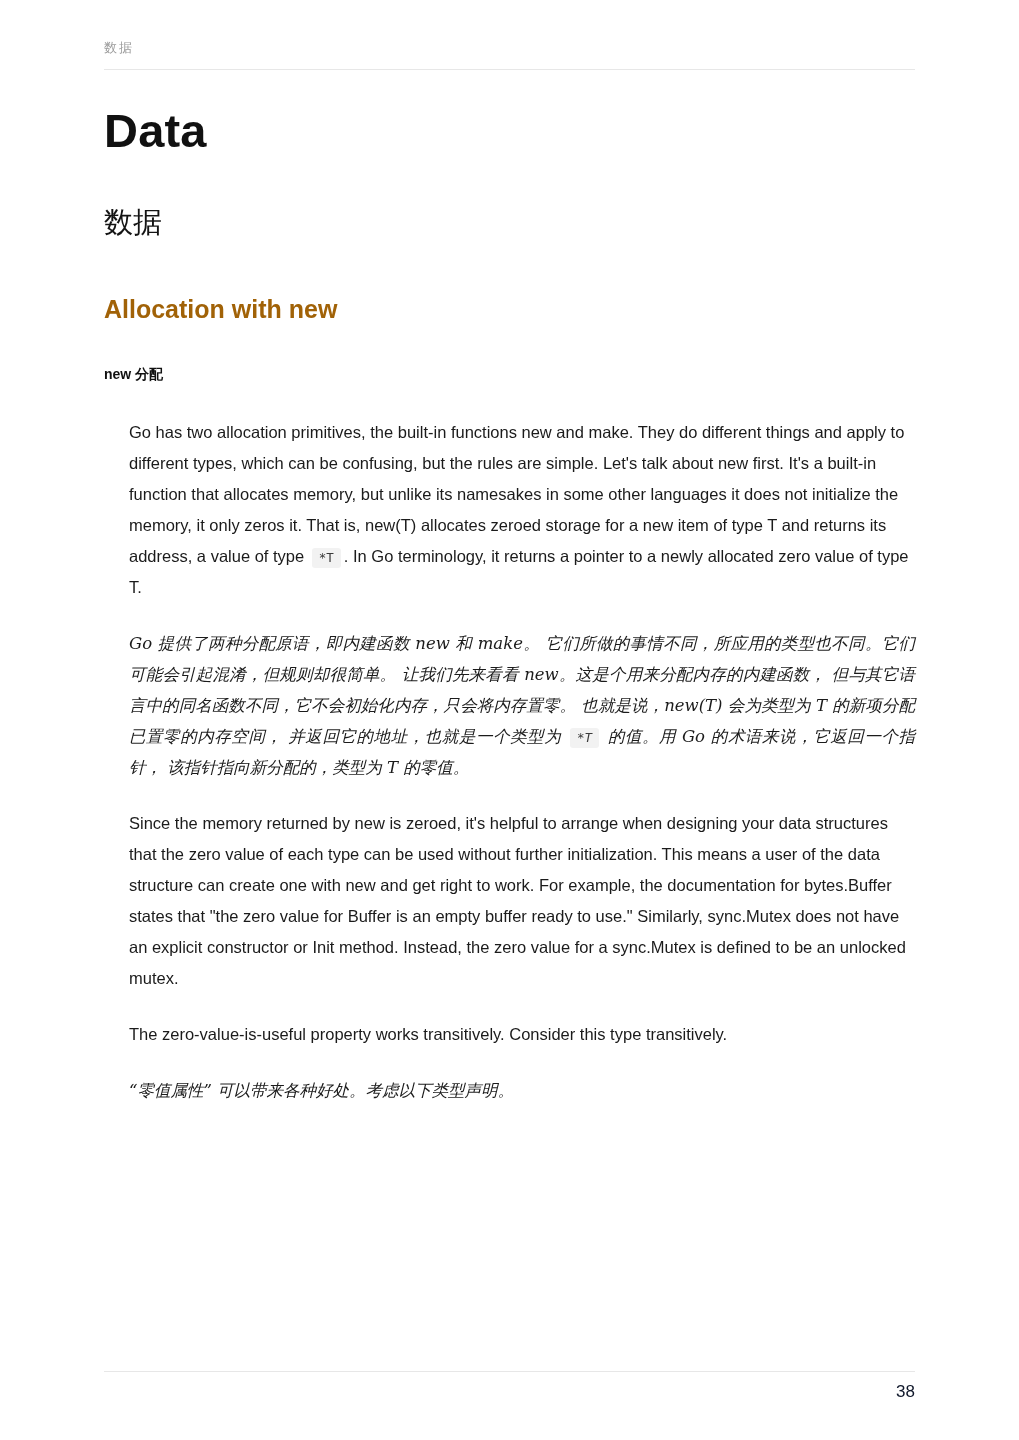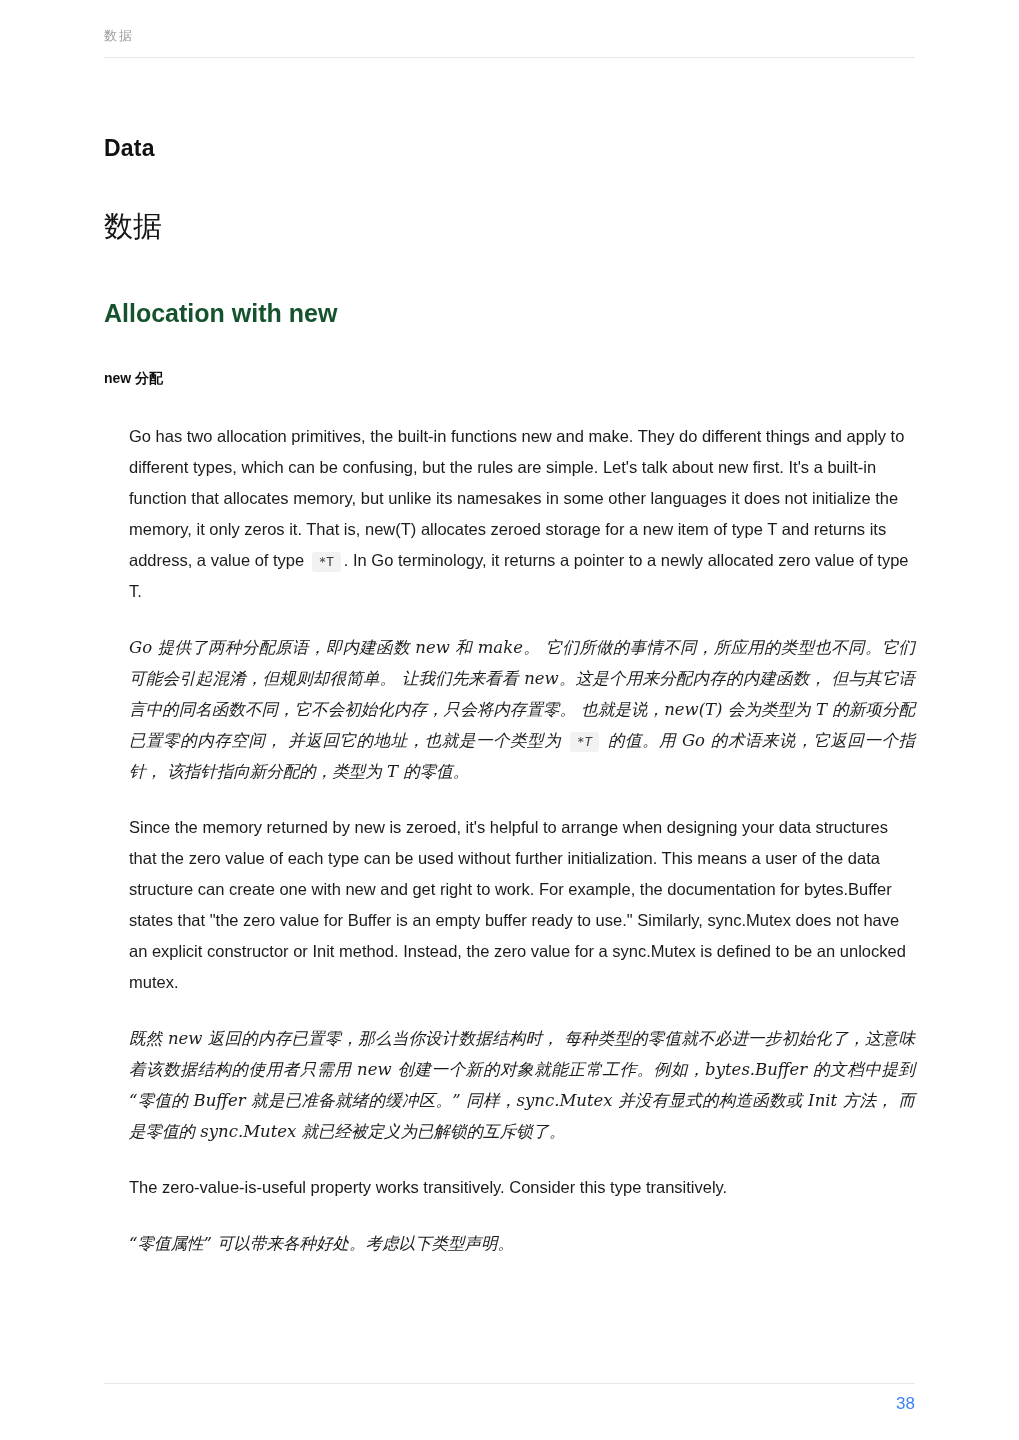--- a/index.html
+++ b/index.html
@@ -11,55 +11,55 @@
     width: 1019px;
     height: 1440px;
     overflow: hidden;
     font-family: "Liberation Sans", sans-serif;
     color: #1b1b1b;
   }
   .page {
     box-sizing: border-box;
     width: 1019px;
     height: 1440px;
-    padding: 0 104px;
+    padding: 12px 104px;
     display: flex;
     flex-direction: column;
   }
   .page-header {
     padding-top: 26px;
     padding-bottom: 12px;
     border-bottom: 1px solid #e7e7e7;
   }
   .running-title {
     font-size: 13px;
     color: #9b9b9b;
     letter-spacing: 2px;
     font-family: "DejaVu Serif", serif;
   }
   .doc-title {
-    margin: 78px 0 0 0;
-    font-size: 23px;
+    margin: 35px 0 0 0;
+    font-size: 47px;
     line-height: 1.1;
     font-weight: 700;
     color: #111111;
     letter-spacing: 0.2px;
   }
   .doc-subtitle {
     margin: 46px 0 0 0;
     font-size: 29px;
     font-weight: 400;
     color: #141414;
     font-family: "DejaVu Serif", serif;
   }
   .section-heading {
     margin: 52px 0 0 0;
     font-size: 25px;
     font-weight: 700;
-    color: #14532d;
+    color: #a16207;
   }
   .sub-heading {
     margin: 42px 0 0 0;
     font-size: 14px;
     font-weight: 700;
     color: #111111;
   }
   .paragraphs {
     margin-top: 8px;
     margin-left: 25px;
@@ -92,21 +92,21 @@
     vertical-align: baseline;
   }
   .page-footer {
     margin-top: auto;
     border-top: 1px solid #e7e7e7;
     padding: 10px 0 26px 0;
     text-align: right;
   }
   .page-number {
     font-size: 17px;
-    color: #3b82f6;
+    color: #0f172a;
   }
 </style>
 </head>
 <body>
 
 <div class="page">
 
   <div class="page-header">
     <span class="running-title">数据</span>
   </div>
@@ -116,21 +116,20 @@
   <h2 class="doc-subtitle">数据</h2>
 
   <h3 class="section-heading">Allocation with new</h3>
 
   <h4 class="sub-heading">new 分配</h4>
 
   <div class="paragraphs">
       <p class="para en"><span>Go has two allocation primitives, the built-in functions new and make. They do different things and apply to different types, which can be confusing, but the rules are simple. Let's talk about new first. It's a built-in function that allocates memory, but unlike its namesakes in some other languages it does not initialize the memory, it only zeros it. That is, new(T) allocates zeroed storage for a new item of type T and returns its address, a value of type </span><code class="inline-code">*T</code><span>. In Go terminology, it returns a pointer to a newly allocated zero value of type T.</span></p>
       <p class="para zh"><span>Go 提供了两种分配原语，即内建函数 new 和 make。 它们所做的事情不同，所应用的类型也不同。它们可能会引起混淆，但规则却很简单。 让我们先来看看 new。这是个用来分配内存的内建函数， 但与其它语言中的同名函数不同，它不会初始化内存，只会将内存置零。 也就是说，new(T) 会为类型为 T 的新项分配已置零的内存空间， 并返回它的地址，也就是一个类型为 </span><code class="inline-code">*T</code><span> 的值。用 Go 的术语来说，它返回一个指针， 该指针指向新分配的，类型为 T 的零值。</span></p>
       <p class="para en"><span>Since the memory returned by new is zeroed, it's helpful to arrange when designing your data structures that the zero value of each type can be used without further initialization. This means a user of the data structure can create one with new and get right to work. For example, the documentation for bytes.Buffer states that "the zero value for Buffer is an empty buffer ready to use." Similarly, sync.Mutex does not have an explicit constructor or Init method. Instead, the zero value for a sync.Mutex is defined to be an unlocked mutex.</span></p>
-      <p class="para zh"><span>既然 new 返回的内存已置零，那么当你设计数据结构时， 每种类型的零值就不必进一步初始化了，这意味着该数据结构的使用者只需用 new 创建一个新的对象就能正常工作。例如，bytes.Buffer 的文档中提到 “零值的 Buffer 就是已准备就绪的缓冲区。” 同样，sync.Mutex 并没有显式的构造函数或 Init 方法， 而是零值的 sync.Mutex 就已经被定义为已解锁的互斥锁了。</span></p>
       <p class="para en"><span>The zero-value-is-useful property works transitively. Consider this type transitively.</span></p>
       <p class="para zh"><span>“零值属性” 可以带来各种好处。考虑以下类型声明。</span></p>
     </div>
 
   <div class="page-footer">
     <span class="page-number">38</span>
   </div>
 
 </div>
 

